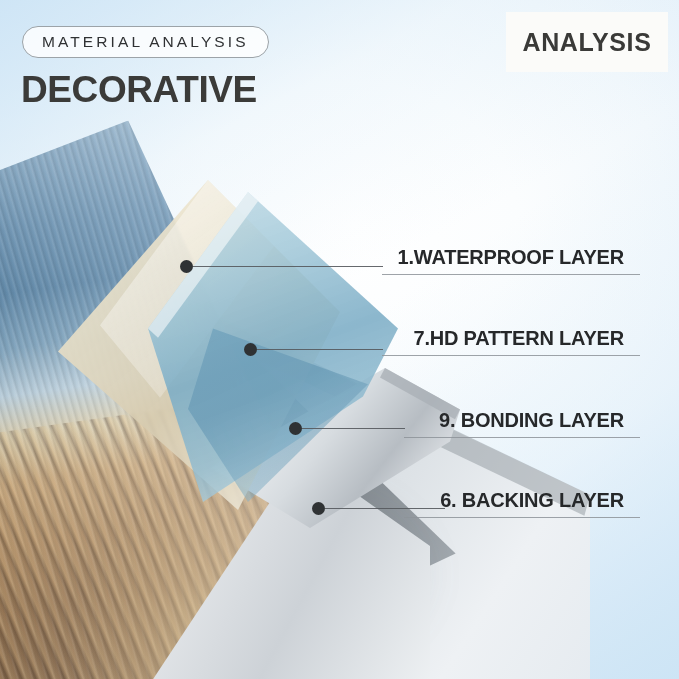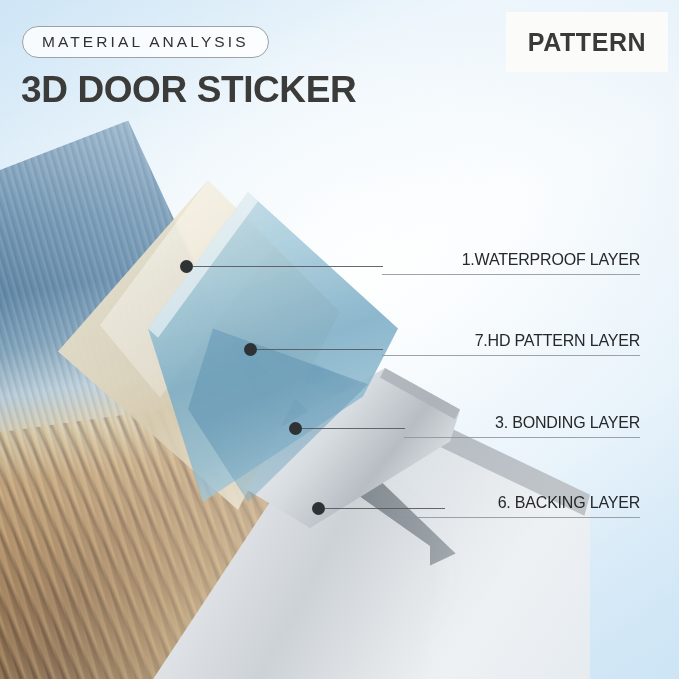--- a/index.html
+++ b/index.html
@@ -365,24 +365,24 @@
   }
 
   
   .callout {
     position: absolute;
     right: 39px;
     height: 34px;
   }
   .callout-text {
     position: absolute;
-    right: 0;
+    right: 16px;
     bottom: 6px;
-    font-size: 16px;
-    font-weight: normal;
+    font-size: 20px;
+    font-weight: bold;
     color: #26282a;
     letter-spacing: -0.2px;
     white-space: nowrap;
   }
   .callout-rule {
     position: absolute;
     right: 0;
     bottom: 0;
     height: 1px;
     background: #8d9399;
@@ -440,42 +440,42 @@
     <div class="flap-blue"></div>
     <div class="flap-blue-deep"></div>
     <div class="flap-blue-fold"></div>
   </div>
 
   <div class="badge">
     <span class="badge-text">MATERIAL ANALYSIS</span>
   </div>
 
   <div class="headline">
-    <span class="headline-l2">3D DOOR STICKER</span>
+    <span>DECORATIVE</span>
   </div>
 
   <div class="logo-box">
-    <span class="logo-text">PATTERN</span>
+    <span class="logo-text">ANALYSIS</span>
   </div>
 
   <div id="callout-host">
       <div class="callout" style="top: 241px;">
         <div class="callout-text">1.WATERPROOF LAYER</div>
         <div class="callout-rule" style="width: 258px;"></div>
       </div>
       <div class="lead-line" style="left: 193px; width: 190px; top: 266px;"></div>
       <div class="lead-dot" style="left: 180px; top: 260px;"></div>
       <div class="callout" style="top: 322px;">
         <div class="callout-text">7.HD PATTERN LAYER</div>
         <div class="callout-rule" style="width: 258px;"></div>
       </div>
       <div class="lead-line" style="left: 257px; width: 126px; top: 349px;"></div>
       <div class="lead-dot" style="left: 244px; top: 343px;"></div>
       <div class="callout" style="top: 404px;">
-        <div class="callout-text">3. BONDING LAYER</div>
+        <div class="callout-text">9. BONDING LAYER</div>
         <div class="callout-rule" style="width: 236px;"></div>
       </div>
       <div class="lead-line" style="left: 302px; width: 103px; top: 428px;"></div>
       <div class="lead-dot" style="left: 289px; top: 422px;"></div>
       <div class="callout" style="top: 484px;">
         <div class="callout-text">6. BACKING LAYER</div>
         <div class="callout-rule" style="width: 236px;"></div>
       </div>
       <div class="lead-line" style="left: 325px; width: 120px; top: 508px;"></div>
       <div class="lead-dot" style="left: 312px; top: 502px;"></div>

